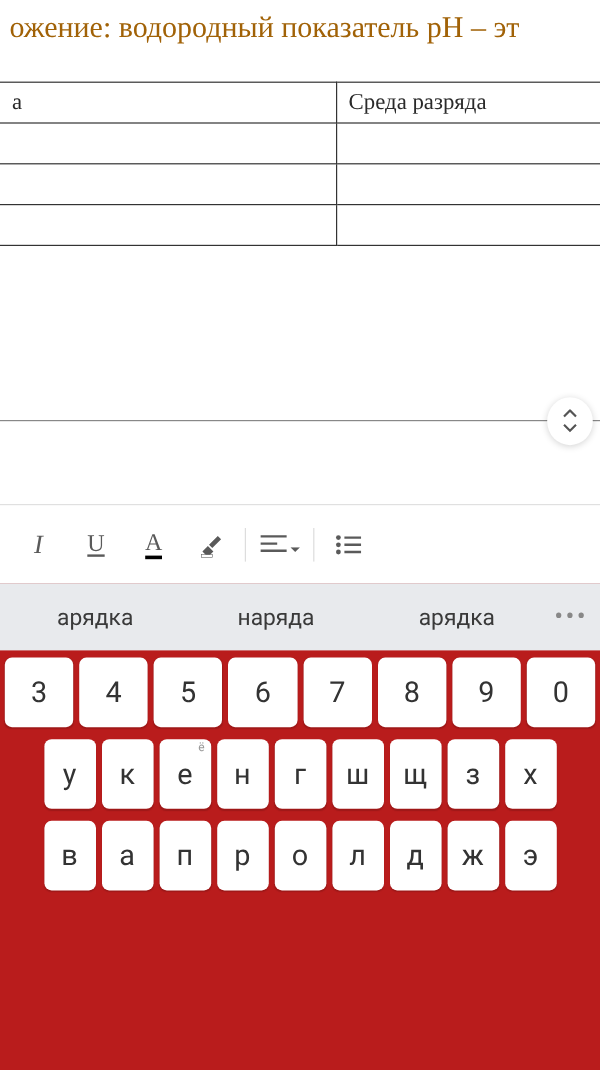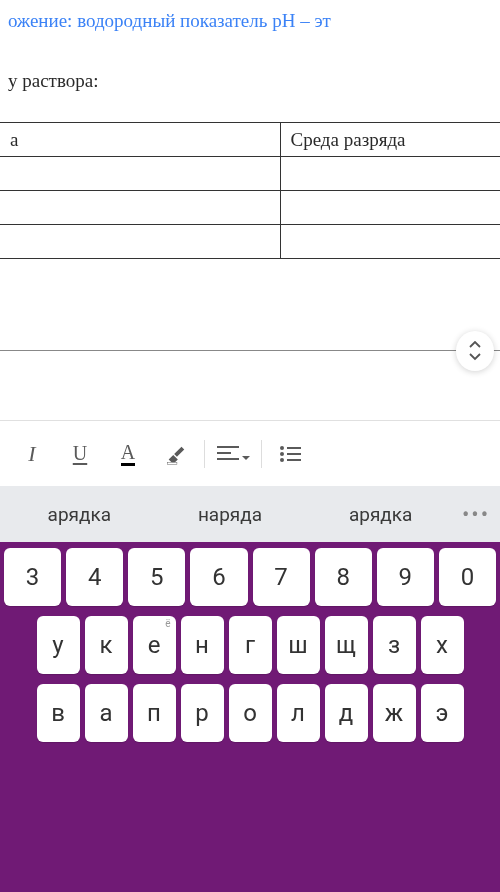--- a/index.html
+++ b/index.html
@@ -11,23 +11,23 @@
       color: #333;
       overflow: hidden;
       position: relative;
     }
     .document-area {
       padding: 10px 0 0 0;
       height: 395px;
       overflow: hidden;
     }
     .heading {
-      font-size: 19px;
+      font-size: 25px;
       font-weight: normal;
-      color: #3b82f6;
+      color: #a16207;
       padding: 0 8px;
       white-space: nowrap;
     }
     .subtext {
       font-size: 19px;
       color: #2a2a2a;
       padding: 0 8px;
       margin-top: 38px;
       white-space: nowrap;
     }
@@ -120,21 +120,21 @@
       padding-bottom: 1px;
       line-height: 1;
     }
     
     .keyboard {
       position: absolute;
       top: 486px;
       left: 0;
       right: 0;
       bottom: 0;
-      background: #701a75;
+      background: #b91c1c;
       font-family: -apple-system, Roboto, Arial, sans-serif;
     }
     .suggest-row {
       height: 56px;
       display: flex;
       align-items: center;
       justify-content: space-around;
       background: #e8eaed;
       padding: 0 4px;
     }
@@ -183,21 +183,20 @@
       max-width: 43px;
     }
     .row2, .row3 { padding: 0 2px; }
     .row3 { margin-bottom: 0; }
   </style>
 </head>
 <body>
 
 <div class="document-area">
   <div class="heading">ожение: водородный показатель рН – эт</div>
-  <div class="subtext">у раствора:</div>
   <div class="table-wrap">
     <table>
       <tbody>
           <tr>
         <td class="col-a hcell">а</td>
         <td class="col-b hcell">Среда разряда</td>
       </tr>
       <tr>
         <td class="col-a"></td>
         <td class="col-b"></td>

